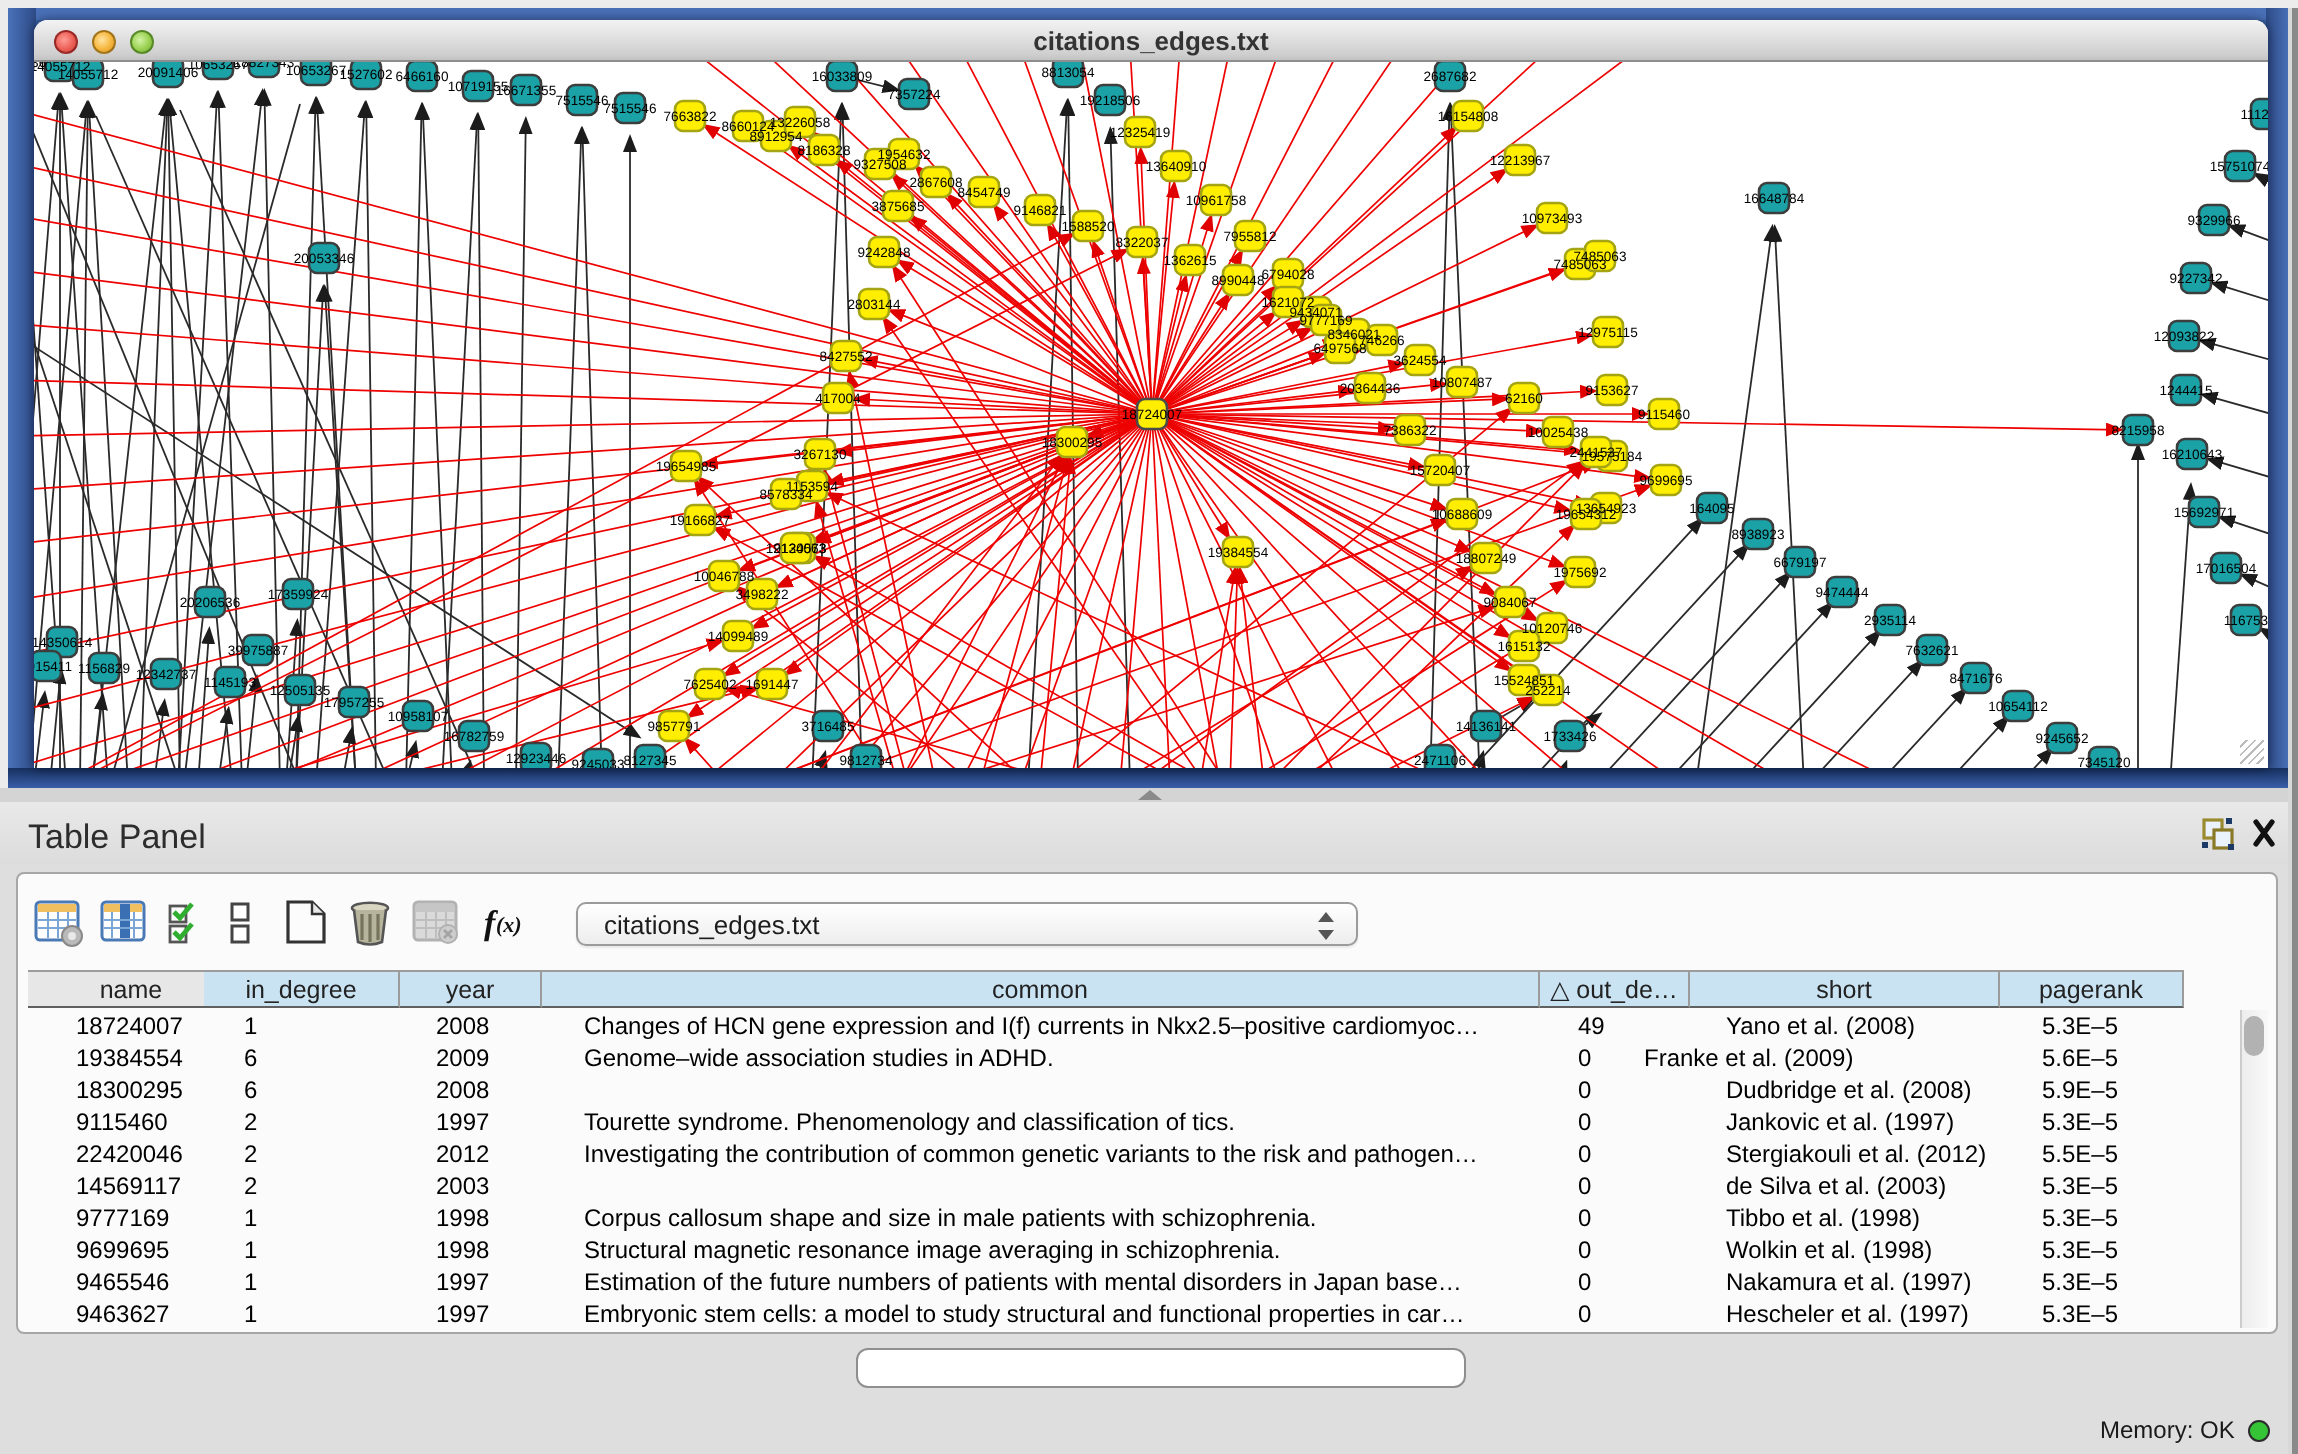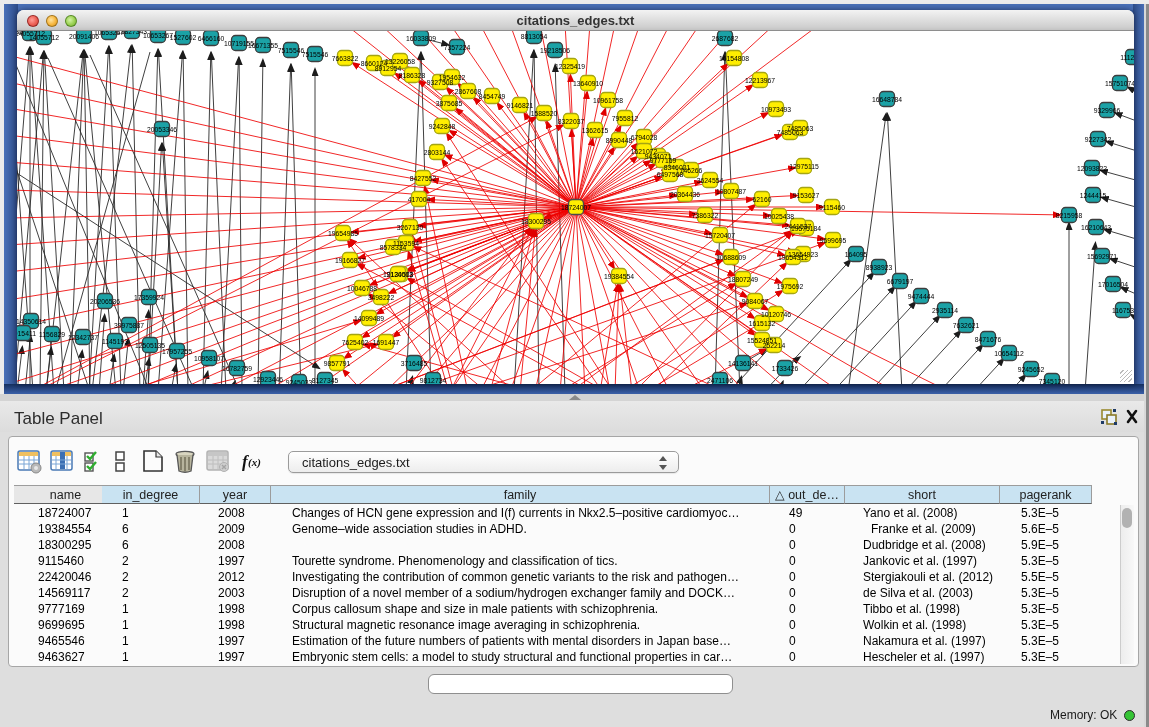--- a/index.html
+++ b/index.html
@@ -669,41 +669,41 @@
  <svg width="10" height="14" style="position:absolute;right:10px;top:4px" xmlns="http://www.w3.org/2000/svg">
   <path d="M5 0 L9 5 L1 5 Z" fill="#555"></path>
       <path d="M5 14 L9 9 L1 9 Z" fill="#555"></path>
  </svg>
 </div>
 
 <div id="header">
   <div class="hcell" style="left:0px;width:104px;background:#e7e7e7;">name</div>
   <div class="hcell" style="left:88px;width:98px;">in_degree</div>
   <div class="hcell" style="left:186px;width:71px;">year</div>
-  <div class="hcell" style="left:257px;width:499px;">family</div>
+  <div class="hcell" style="left:257px;width:499px;">common</div>
   <div class="hcell" style="left:756px;width:75px;">△&nbsp;out_de…</div>
   <div class="hcell" style="left:831px;width:155px;">short</div>
   <div class="hcell" style="left:986px;width:92px;">pagerank</div>
 </div>
 <div class="trow" style="top:505px">
     <span style="left:24px">18724007</span>
     <span style="left:108px">1</span>
     <span style="left:204px">2008</span>
     <span style="left:278px">Changes of HCN gene expression and I(f) currents in Nkx2.5–positive cardiomyoc…</span>
     <span style="left:775px">49</span>
     <span style="left:849px">Yano et al. (2008)</span>
     <span style="left:1007px">5.3E–5</span>
   </div>
 <div class="trow" style="top:521px">
     <span style="left:24px">19384554</span>
     <span style="left:108px">6</span>
     <span style="left:204px">2009</span>
     <span style="left:278px">Genome–wide association studies in ADHD.</span>
     <span style="left:775px">0</span>
-    <span style="left:857px">Franke et al. (2009)</span>
+    <span style="left:808px">Franke et al. (2009)</span>
     <span style="left:1007px">5.6E–5</span>
   </div>
 <div class="trow" style="top:537px">
     <span style="left:24px">18300295</span>
     <span style="left:108px">6</span>
     <span style="left:204px">2008</span>
     <span style="left:775px">0</span>
     <span style="left:849px">Dudbridge et al. (2008)</span>
     <span style="left:1007px">5.9E–5</span>
   </div>
@@ -722,21 +722,20 @@
     <span style="left:204px">2012</span>
     <span style="left:278px">Investigating the contribution of common genetic variants to the risk and pathogen…</span>
     <span style="left:775px">0</span>
     <span style="left:849px">Stergiakouli et al. (2012)</span>
     <span style="left:1007px">5.5E–5</span>
   </div>
 <div class="trow" style="top:585px">
     <span style="left:24px">14569117</span>
     <span style="left:108px">2</span>
     <span style="left:204px">2003</span>
-    <span style="left:278px">Disruption of a novel member of a sodium/hydrogen exchanger family and DOCK…</span>
     <span style="left:775px">0</span>
     <span style="left:849px">de Silva et al. (2003)</span>
     <span style="left:1007px">5.3E–5</span>
   </div>
 <div class="trow" style="top:601px">
     <span style="left:24px">9777169</span>
     <span style="left:108px">1</span>
     <span style="left:204px">1998</span>
     <span style="left:278px">Corpus callosum shape and size in male patients with schizophrenia.</span>
     <span style="left:775px">0</span>

